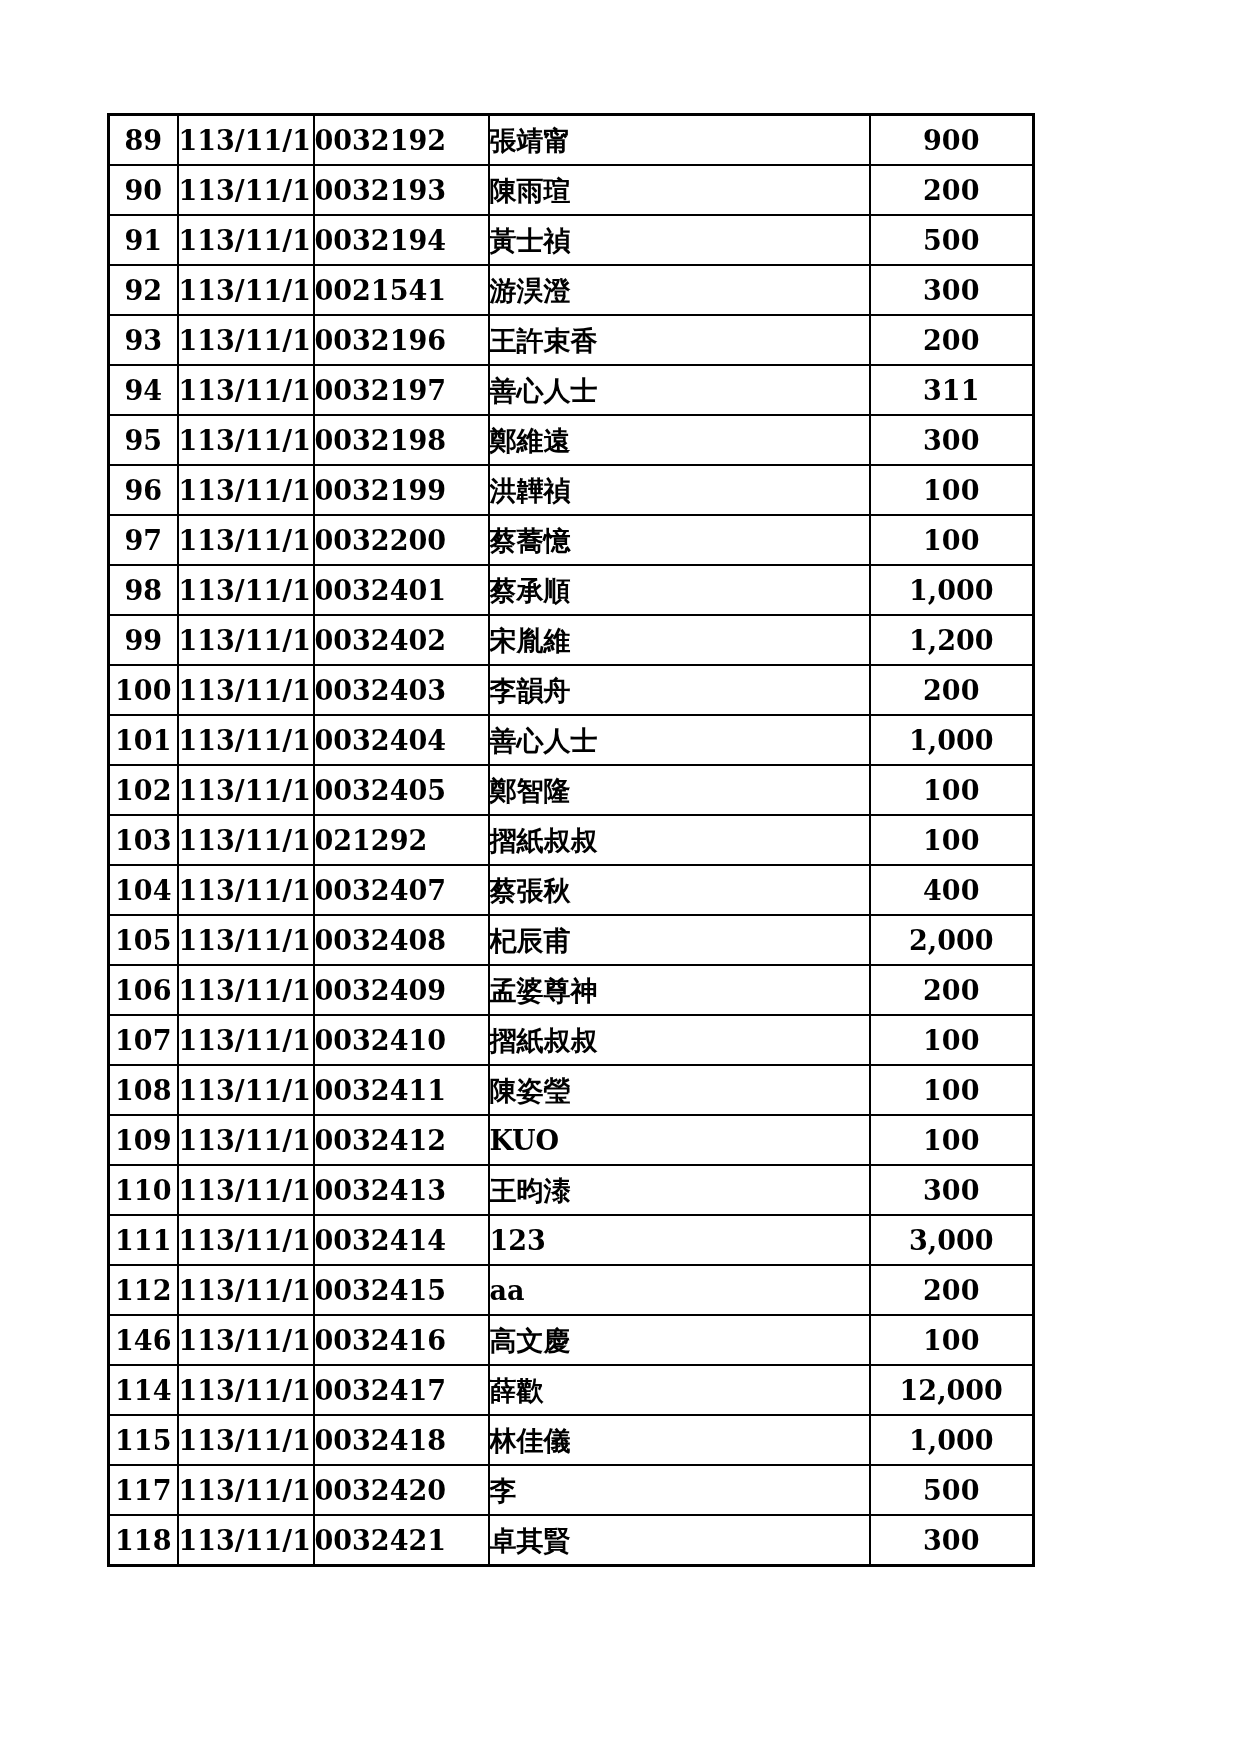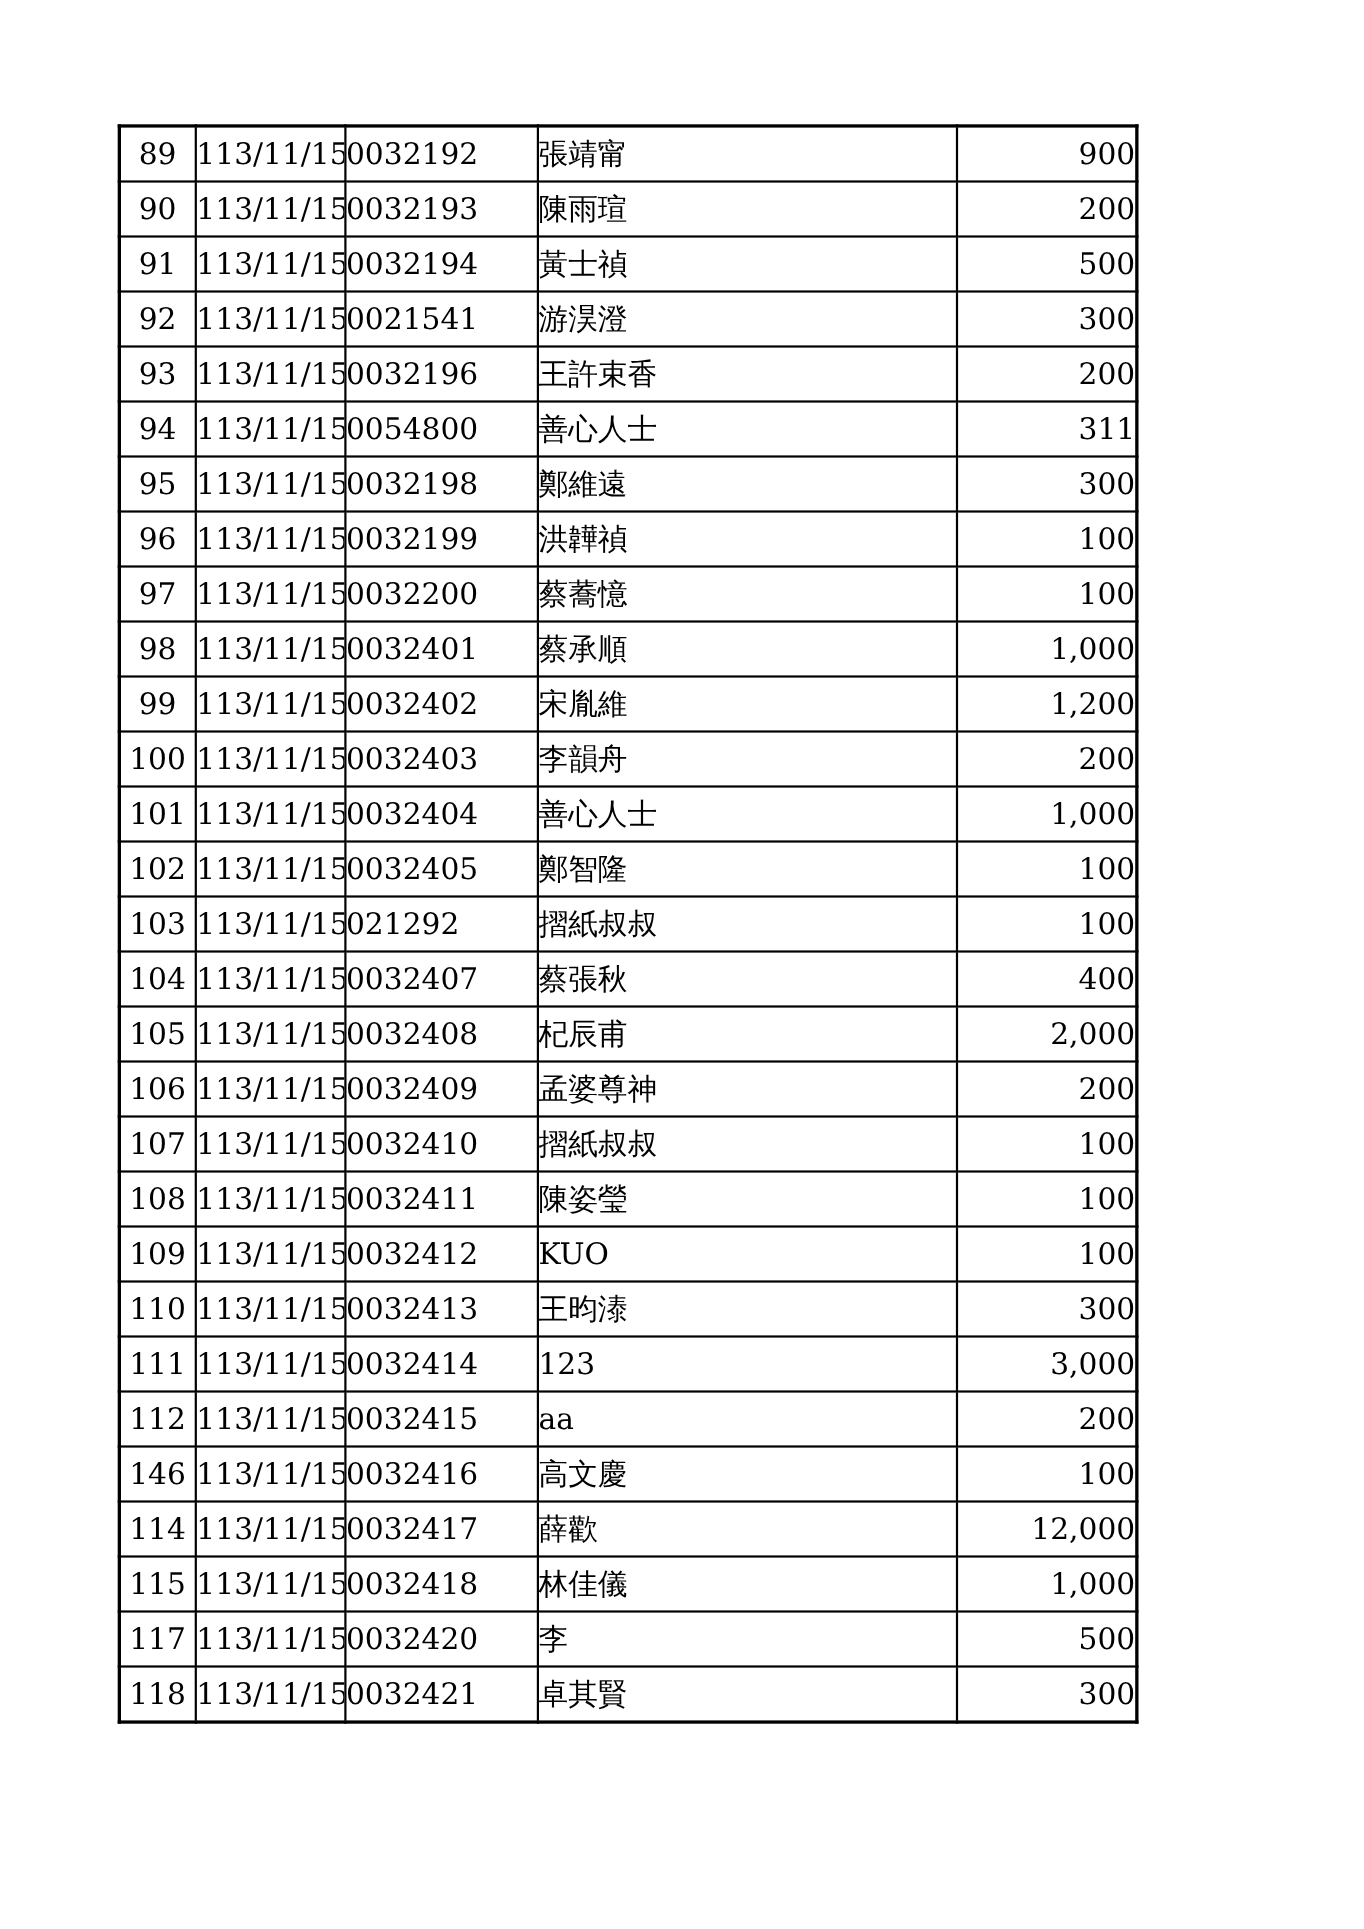--- a/index.html
+++ b/index.html
@@ -8,20 +8,21 @@
     background: #ffffff;
   }
   .page {
     position: relative;
     width: 1240px;
     height: 1754px;
     background: #ffffff;
     overflow: hidden;
     font-family: "DejaVu Serif", "Liberation Serif", serif;
     color: #000000;
+    font-weight: bold;
   }
   table.donation-table {
     position: absolute;
     left: 107px;
     top: 113px;
     width: 925px;
     border-collapse: collapse;
     table-layout: fixed;
     border: 3px solid #000000;
   }
@@ -32,21 +33,21 @@
     line-height: 1;
     vertical-align: middle;
     white-space: nowrap;
     overflow: hidden;
     padding: 0;
   }
   td.col0 { text-align: center; }
   td.col1 { text-align: right; padding-left: 6px; }
   td.col2 { text-align: left; padding-left: 9px; }
   td.col3 { text-align: left; padding-left: 7px; }
-  td.col4 { text-align: right; padding-right: 18px; }
+  td.col4 { text-align: center; padding-right: 18px; }
 </style>
 </head>
 <body>
 
 <div class="page">
   <table class="donation-table">
     <colgroup>
       <col style="width:69px">
       <col style="width:136px">
       <col style="width:175px">
@@ -85,21 +86,21 @@
         <tr>
           <td class="col0">93</td>
           <td class="col1">113/11/15</td>
           <td class="col2">0032196</td>
           <td class="col3">王許束香</td>
           <td class="col4">200</td>
         </tr>
         <tr>
           <td class="col0">94</td>
           <td class="col1">113/11/15</td>
-          <td class="col2">0054800</td>
+          <td class="col2">0032197</td>
           <td class="col3">善心人士</td>
           <td class="col4">311</td>
         </tr>
         <tr>
           <td class="col0">95</td>
           <td class="col1">113/11/15</td>
           <td class="col2">0032198</td>
           <td class="col3">鄭維遠</td>
           <td class="col4">300</td>
         </tr>

